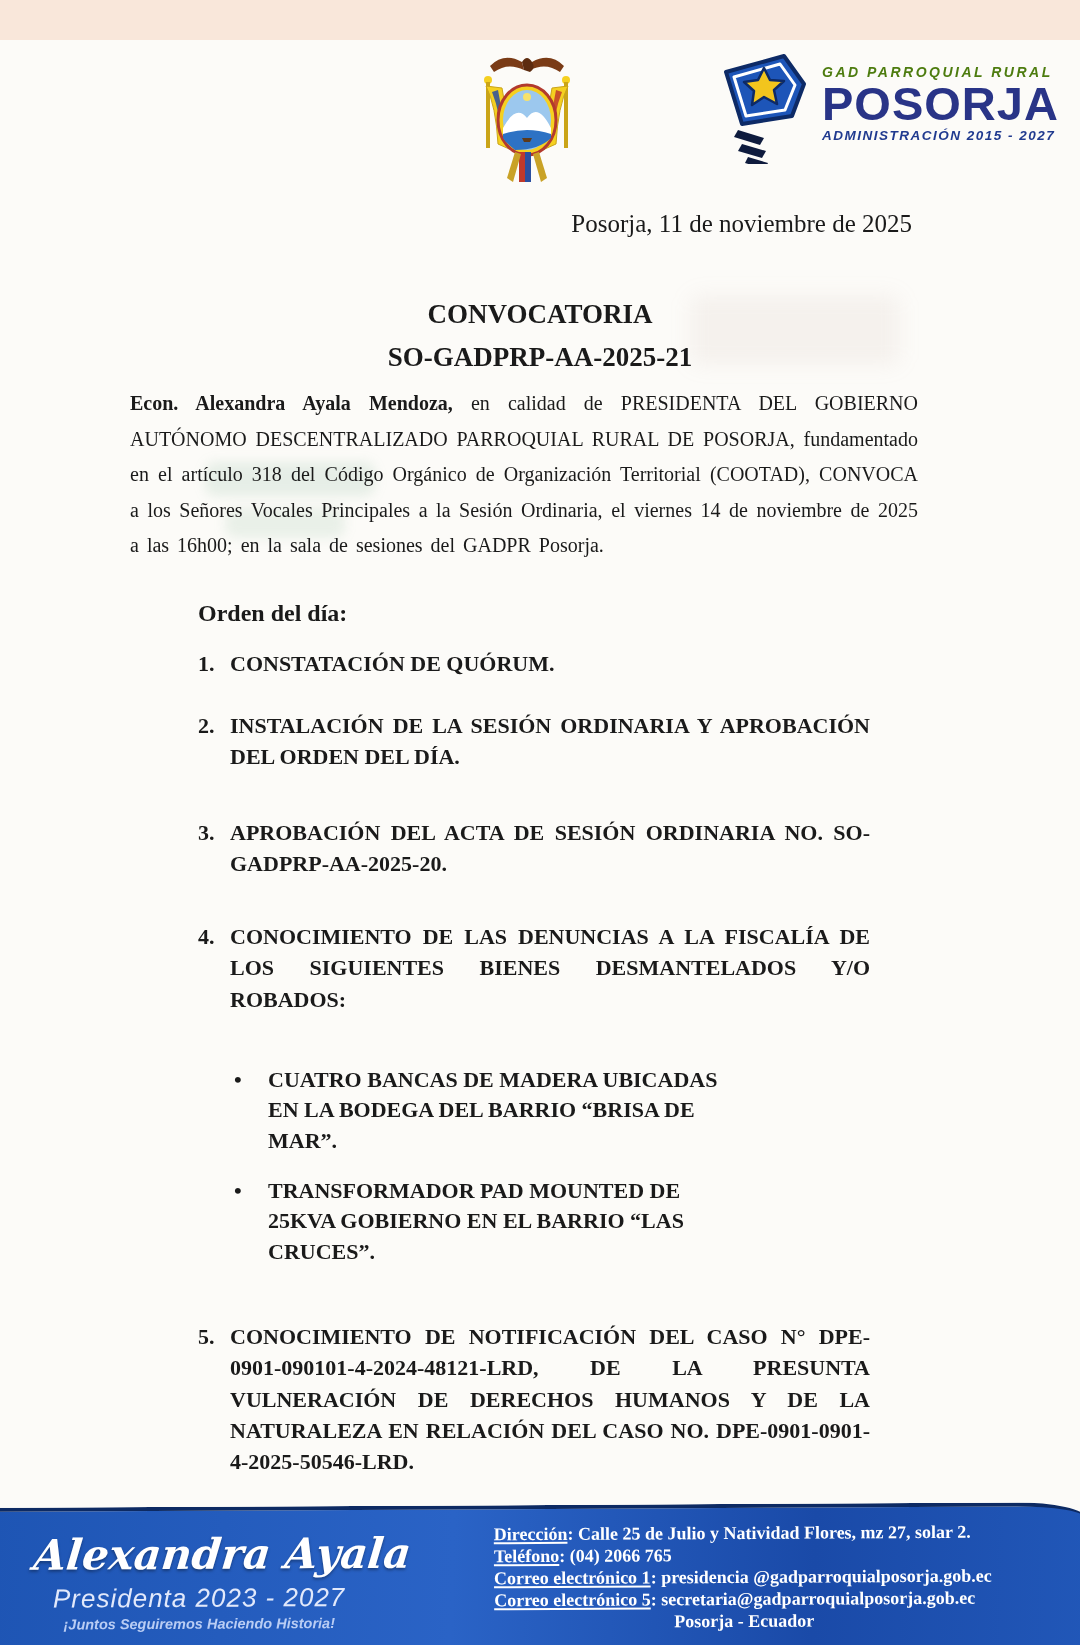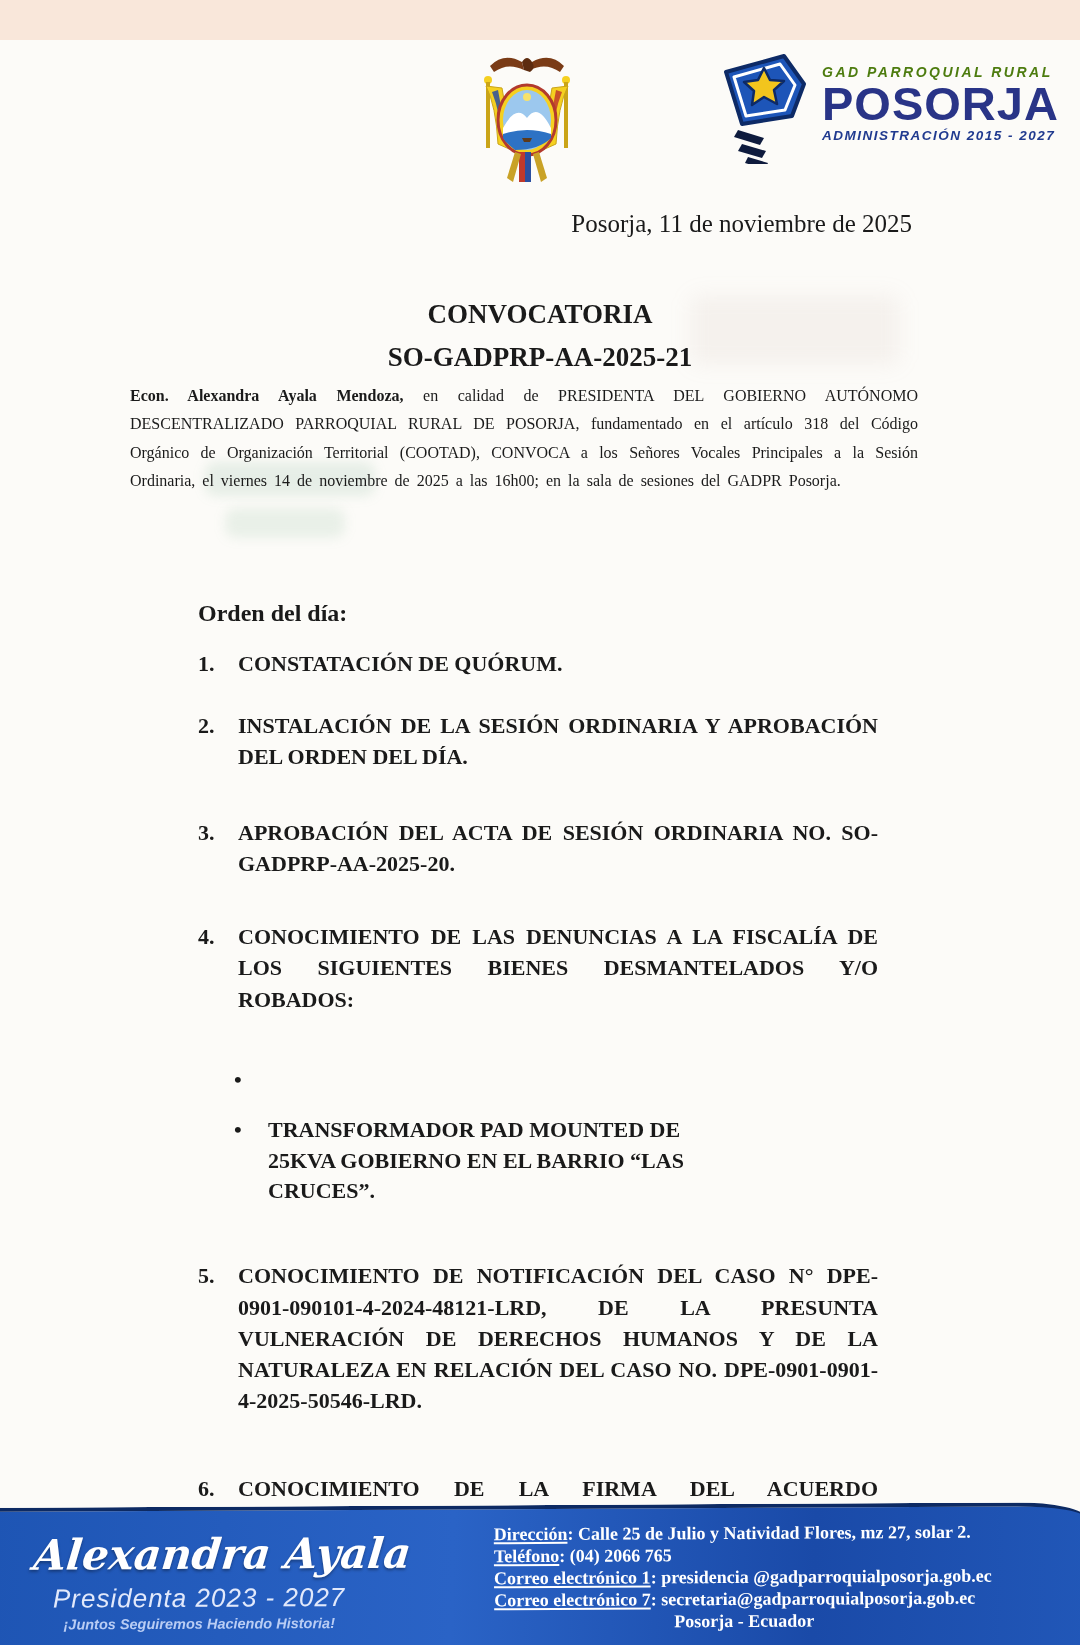--- a/index.html
+++ b/index.html
@@ -13,27 +13,27 @@
   .brand-emblem{width:100px;height:112px;flex:0 0 auto;}
   .brand-text{padding-top:12px;font-family:"Liberation Sans",sans-serif;}
   .brand-line1{font-size:14px;font-weight:bold;font-style:italic;letter-spacing:2.5px;color:#4d7c0f;white-space:nowrap;}
   .brand-name{font-size:47px;font-weight:bold;letter-spacing:1px;color:#293487;line-height:1.02;white-space:nowrap;text-align:right;}
   .brand-line3{font-size:13.5px;font-weight:bold;font-style:italic;letter-spacing:1.5px;color:#203a8f;white-space:nowrap;}
 
   
   .date-line{position:absolute;top:210px;left:12px;right:168px;text-align:right;font-size:25px;}
   .title-block{position:absolute;top:293px;left:0;width:100%;text-align:center;
                font-size:27px;font-weight:bold;line-height:1.6;}
-  .intro{position:absolute;left:130px;top:366px;width:788px;font-size:16px;line-height:1.78;
+  .intro{position:absolute;left:130px;top:366px;width:788px;font-size:20px;line-height:1.78;
          text-align:justify;word-spacing:3px;}
   .orden-heading{position:absolute;left:198px;top:600px;font-size:24px;font-weight:bold;}
   .agenda{position:absolute;left:198px;top:648px;width:680px;}
   .agenda-item{display:flex;align-items:flex-start;}
   .agenda-num{width:32px;flex:0 0 auto;font-size:22px;font-weight:bold;line-height:1.42;}
-  .agenda-text{width:640px;font-size:22px;font-weight:bold;line-height:1.42;text-align:justify;margin-left:8px;}
+  .agenda-text{width:640px;font-size:22px;font-weight:bold;line-height:1.42;text-align:justify;}
   .mt-i2{margin-top:31px;} .mt-i3{margin-top:44px;} .mt-i4{margin-top:42px;}
   .mt-i5{margin-top:54px;} .mt-i6{margin-top:57px;}
   .bullet-row{display:flex;margin-left:36px;margin-top:50px;}
   .bullet-row.second{margin-top:20px;}
   .bullet-glyph{width:34px;flex:0 0 auto;font-size:22px;font-weight:bold;line-height:1.38;}
   .bullet-text{width:472px;font-size:22px;font-weight:bold;line-height:1.38;text-align:left;}
 
   
   .ghost{position:absolute;border-radius:10px;pointer-events:none;}
   .ghost-a{left:205px;top:462px;width:170px;height:34px;background:rgba(96,165,125,.14);filter:blur(6px);}
@@ -137,20 +137,21 @@
     <div class="agenda-item mt-i3">
       <div class="agenda-num">3.</div>
       <div class="agenda-text">APROBACIÓN DEL ACTA DE SESIÓN ORDINARIA NO. SO-GADPRP-AA-2025-20.</div>
     </div>
     <div class="agenda-item mt-i4">
       <div class="agenda-num">4.</div>
       <div class="agenda-text">CONOCIMIENTO DE LAS DENUNCIAS A LA FISCALÍA DE LOS SIGUIENTES BIENES DESMANTELADOS Y/O ROBADOS:</div>
     </div>
     <div class="bullet-row">
       <div class="bullet-glyph">•</div>
+      <div class="bullet-text">CUATRO BANCAS DE MADERA UBICADAS EN LA BODEGA DEL BARRIO “BRISA DE MAR”.</div>
     </div>
     <div class="bullet-row second">
       <div class="bullet-glyph">•</div>
       <div class="bullet-text">TRANSFORMADOR PAD MOUNTED DE 25KVA GOBIERNO EN EL BARRIO “LAS CRUCES”.</div>
     </div>
     <div class="agenda-item mt-i5">
       <div class="agenda-num">5.</div>
       <div class="agenda-text">CONOCIMIENTO DE NOTIFICACIÓN DEL CASO N° DPE-0901-090101-4-2024-48121-LRD, DE LA PRESUNTA VULNERACIÓN DE DERECHOS HUMANOS Y DE LA NATURALEZA EN RELACIÓN DEL CASO NO. DPE-0901-0901-4-2025-50546-LRD.</div>
     </div>
     <div class="agenda-item mt-i6">
@@ -162,17 +163,17 @@
   <div class="footer-band">
     <div class="sig">
       <div class="sig-name">Alexandra Ayala</div>
       <div class="sig-title">Presidenta 2023 - 2027</div>
       <div class="sig-slogan">¡Juntos Seguiremos Haciendo Historia!</div>
     </div>
     <div class="contacts">
       <div><span class="contact-label">Dirección</span><span>: Calle 25 de Julio y Natividad Flores, mz 27, solar 2.</span></div>
       <div><span class="contact-label">Teléfono</span><span>: (04) 2066 765</span></div>
       <div><span class="contact-label">Correo electrónico 1</span><span>: presidencia @gadparroquialposorja.gob.ec</span></div>
-      <div><span class="contact-label">Correo electrónico 7</span><span>: secretaria@gadparroquialposorja.gob.ec</span></div>
+      <div><span class="contact-label">Correo electrónico 5</span><span>: secretaria@gadparroquialposorja.gob.ec</span></div>
       <div class="contact-loc">Posorja - Ecuador</div>
     </div>
   </div>
 </div>
 
 </body></html>

